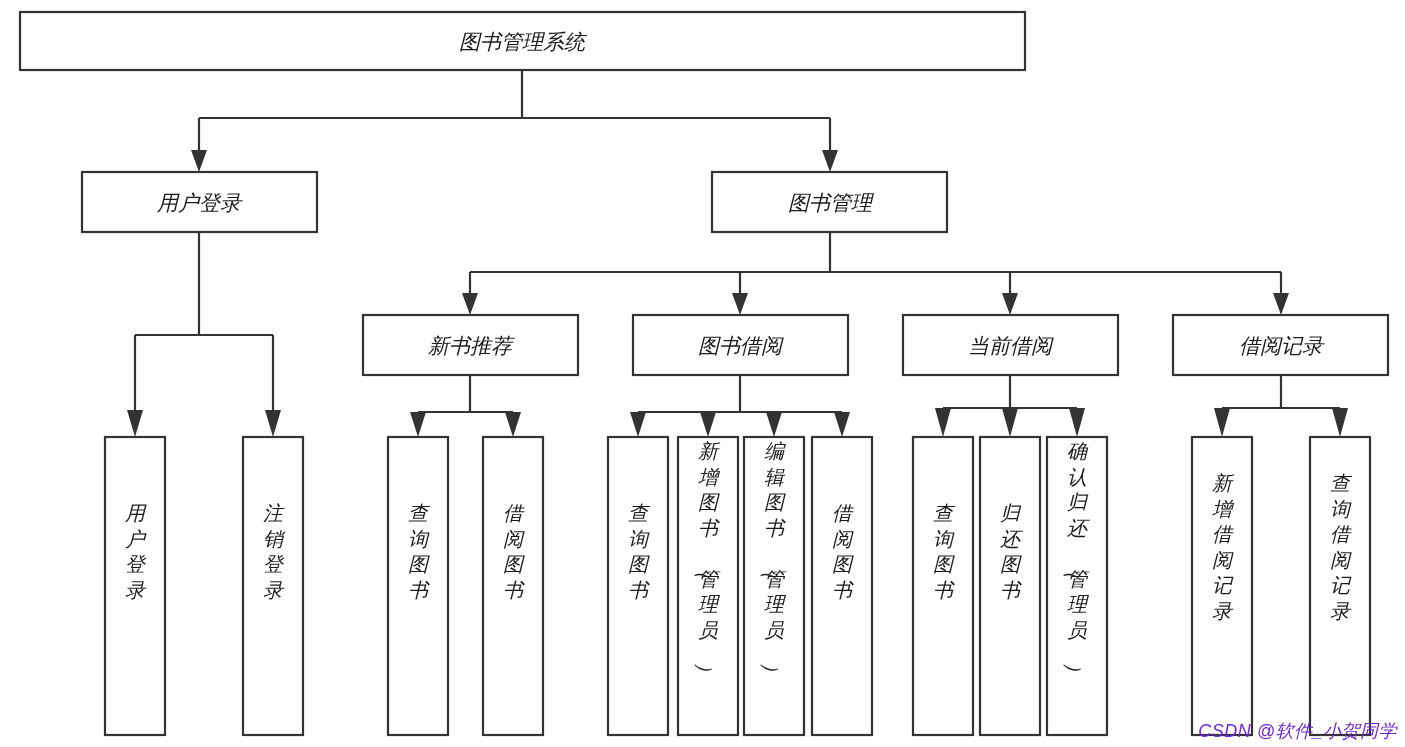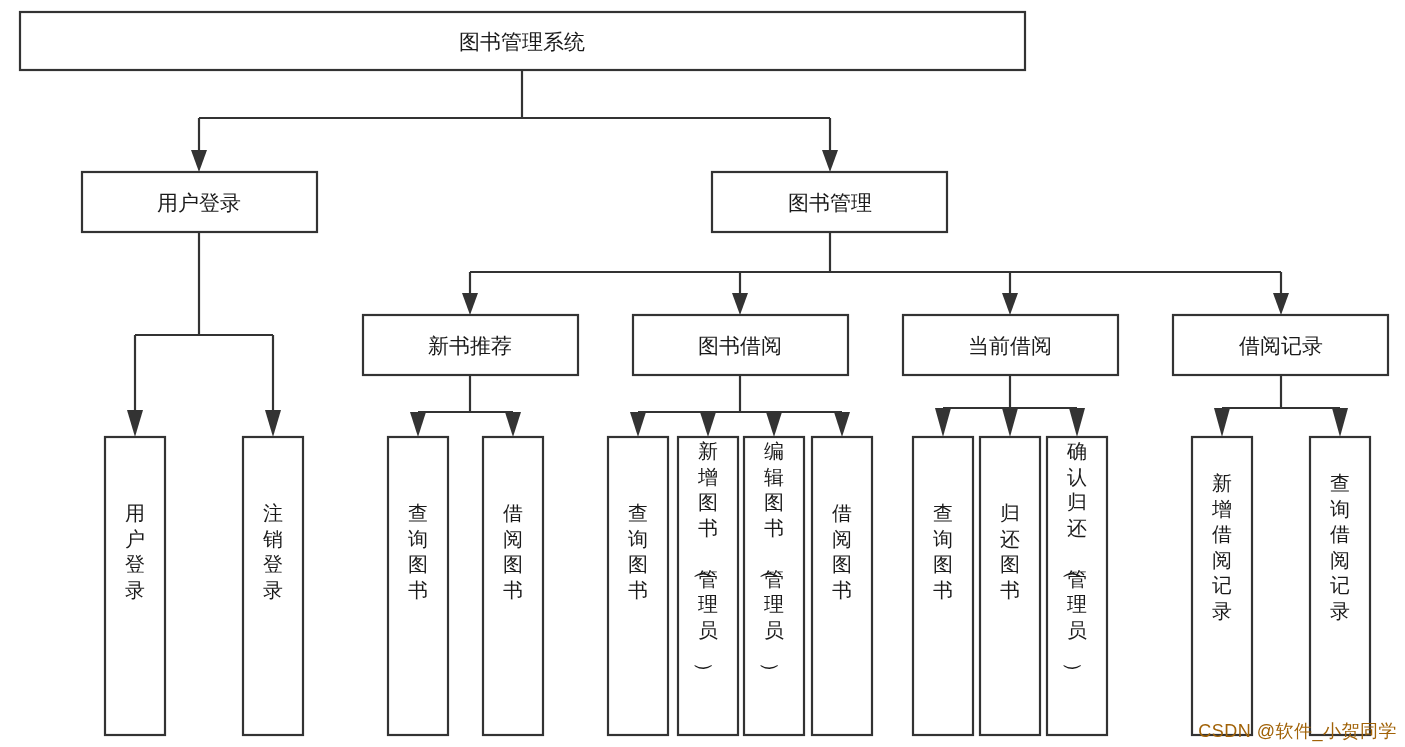--- a/index.html
+++ b/index.html
@@ -11,20 +11,21 @@
     width: 1405px;
     height: 747px;
     font-family: "Liberation Sans", "DejaVu Sans", sans-serif;
     overflow: hidden;
     position: relative;
   }
   #diagram-root {
     position: relative;
     width: 1405px;
     height: 747px;
+    font-style: italic;
   }
   svg.diagram-svg {
     position: absolute;
     top: 0;
     left: 0;
     width: 1405px;
     height: 747px;
   }
   .node-box {
     fill: #ffffff;
@@ -52,21 +53,21 @@
     font-size: 20px;
     fill: #1a1a1a;
     text-anchor: middle;
   }
   .watermark {
     position: absolute;
     right: 8px;
     bottom: 4px;
     font-family: "Liberation Sans", "DejaVu Sans", sans-serif;
     font-size: 18px;
-    color: #a16207;
+    color: #6d28d9;
     letter-spacing: 0.5px;
     white-space: nowrap;
     user-select: none;
   }
 </style>
 </head>
 <body>
 
 <div id="diagram-root">
 

